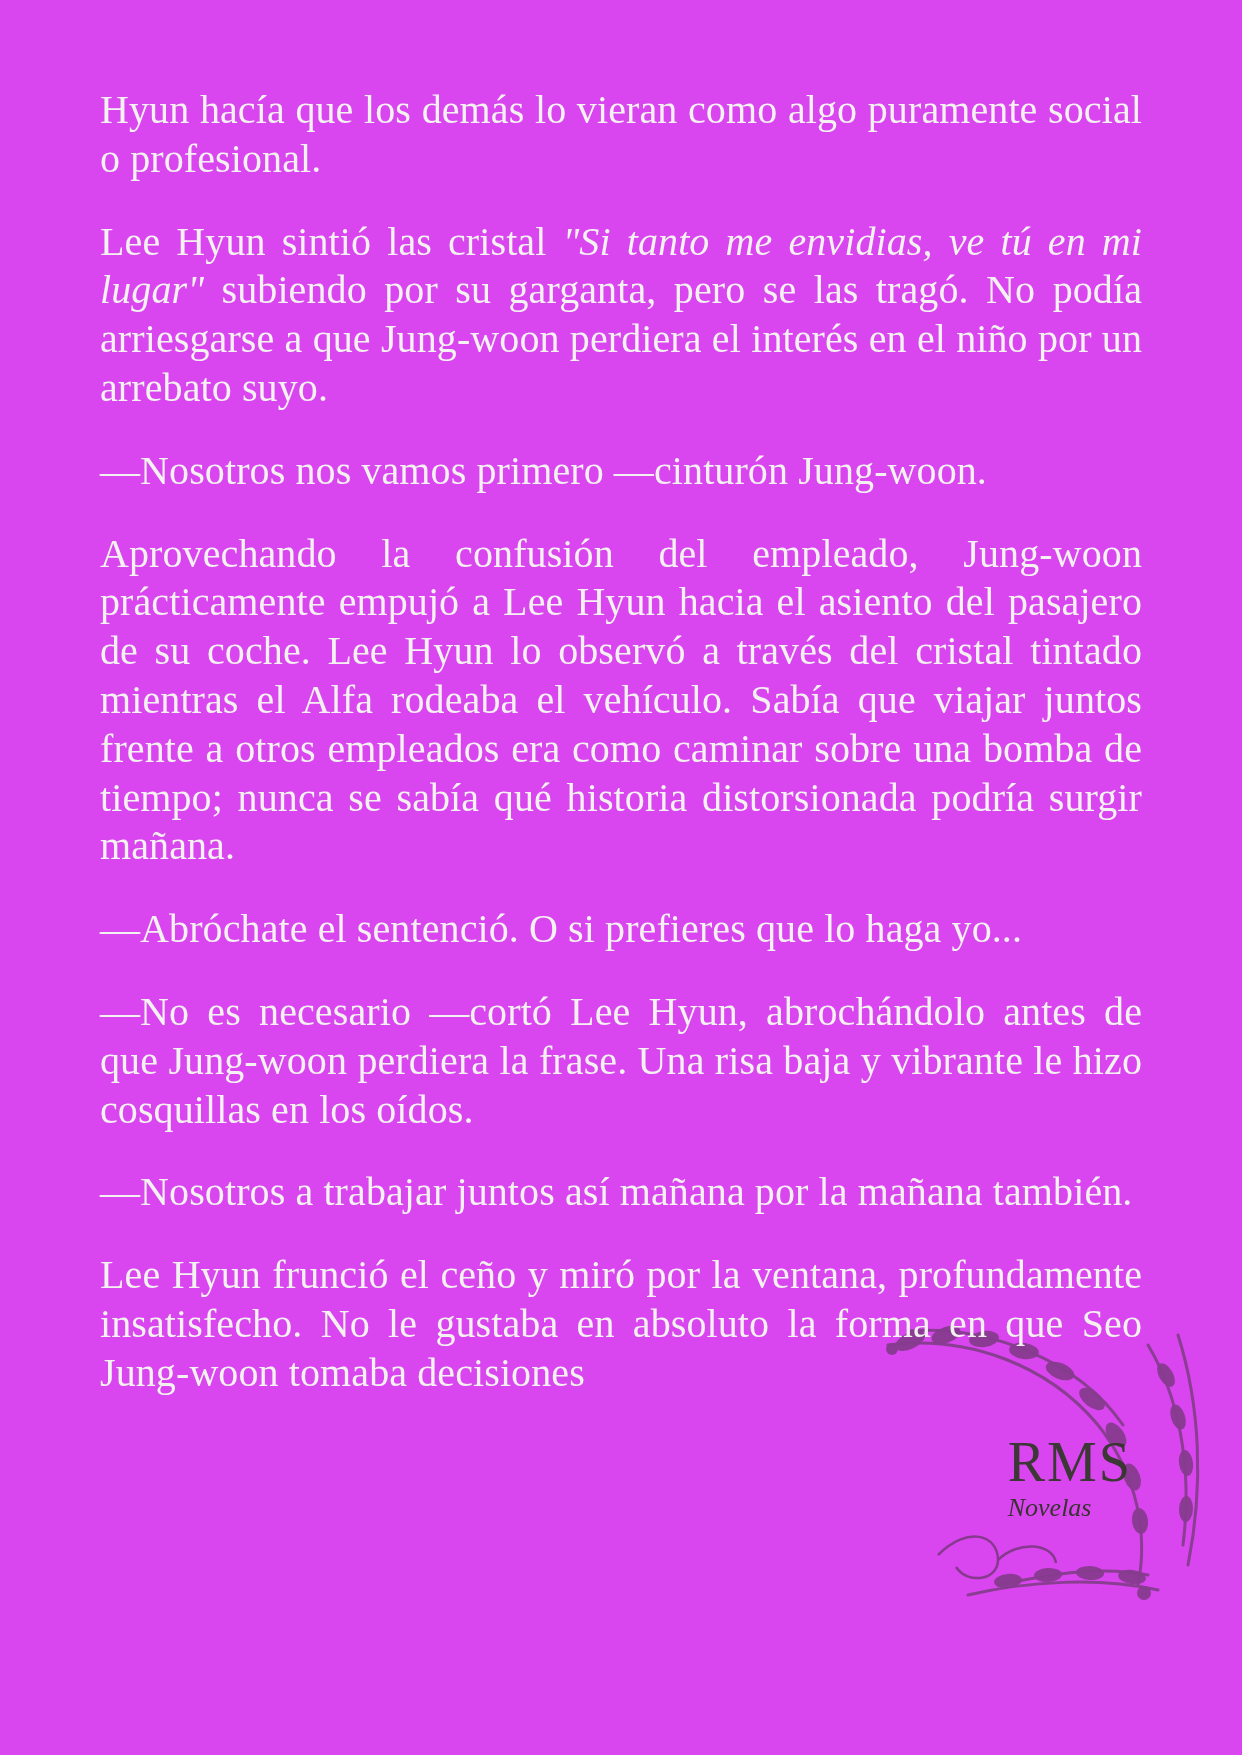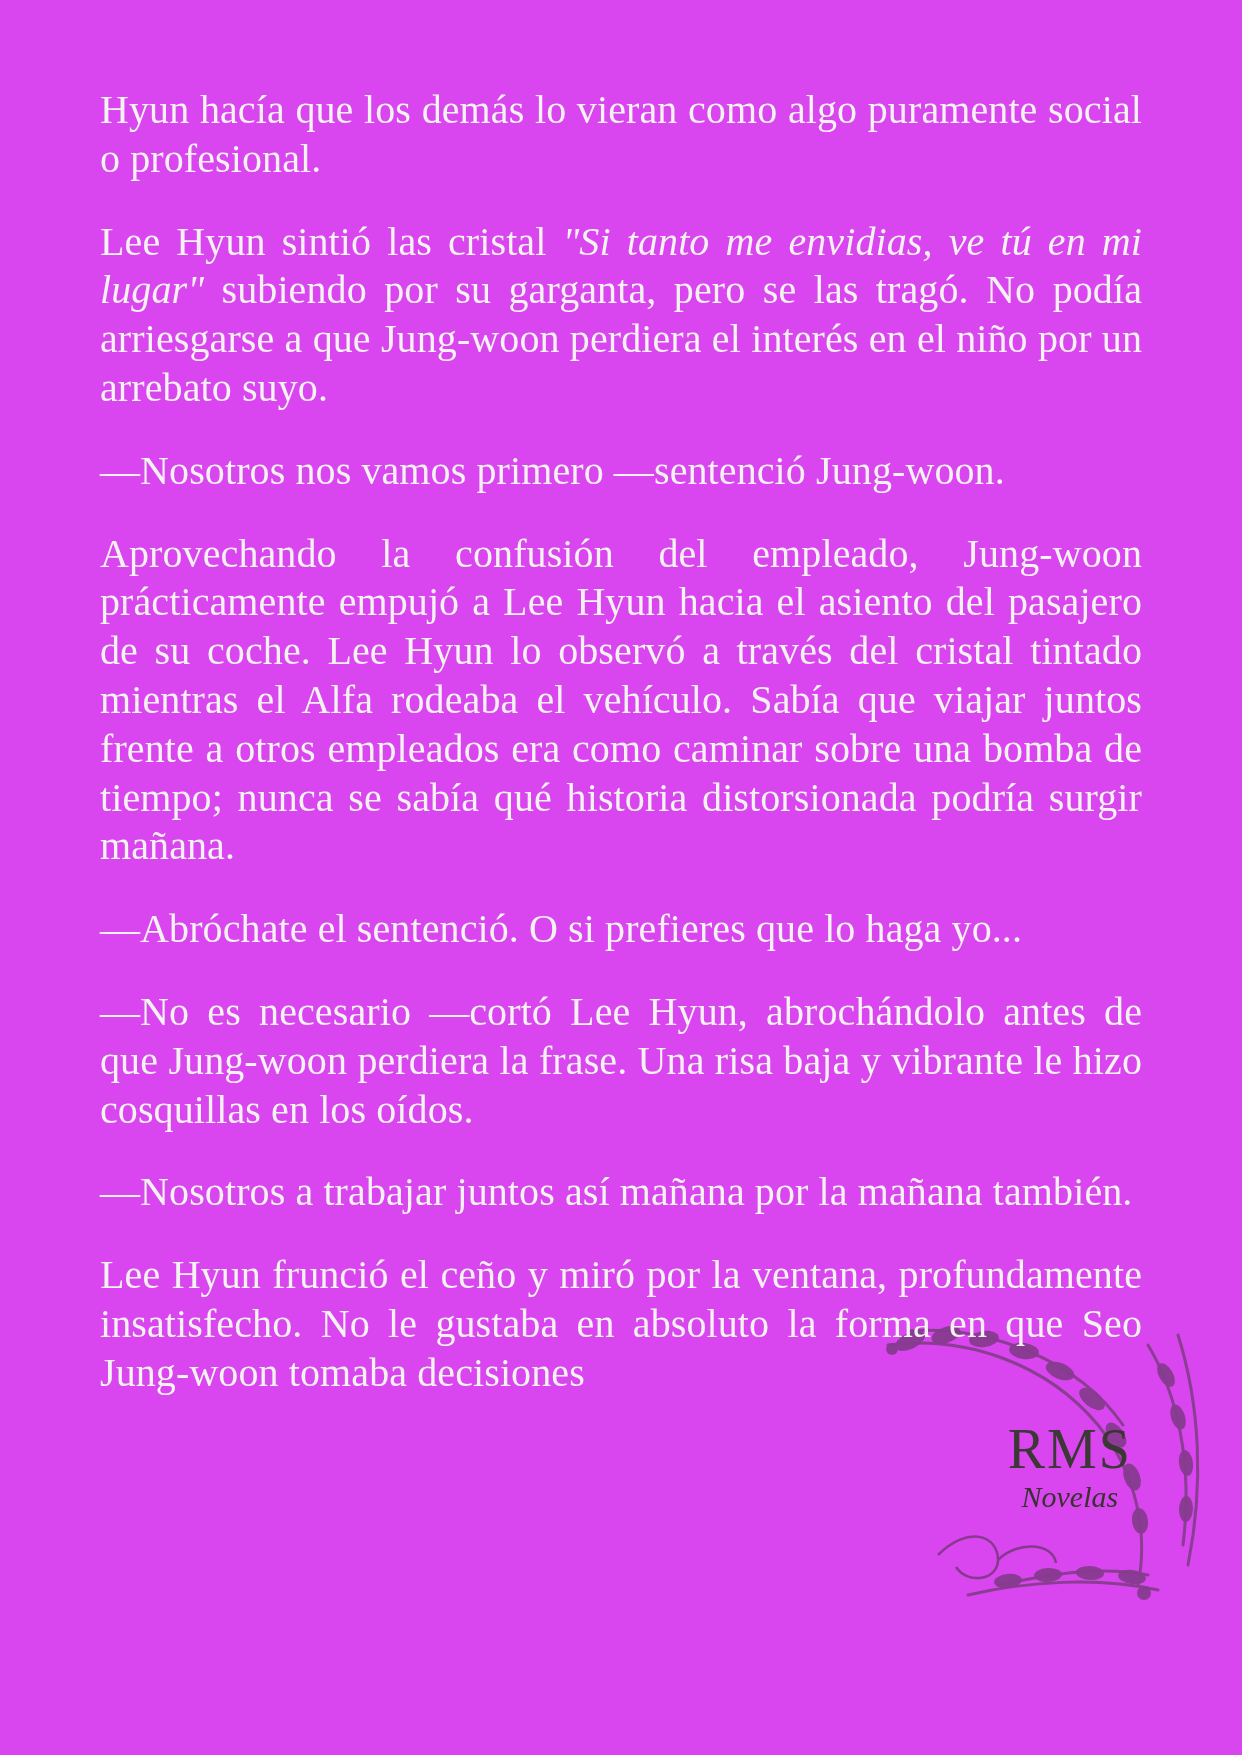--- a/index.html
+++ b/index.html
@@ -58,54 +58,54 @@
     pointer-events: none;
   }
   .watermark svg {
     width: 100%;
     height: 100%;
     display: block;
   }
   .wm-text {
     position: absolute;
     right: 110px;
-    bottom: 240px;
+    bottom: 232px;
     z-index: 1;
-    text-align: center;
+    text-align: left;
     color: #3a3633;
     pointer-events: none;
   }
   .wm-title {
     font-family: "Liberation Serif", serif;
     font-size: 56px;
     letter-spacing: 2px;
     line-height: 1;
     color: #3c3835;
   }
   .wm-sub {
     font-family: "Liberation Serif", serif;
     font-style: italic;
-    font-size: 30px;
+    font-size: 26px;
     line-height: 1.2;
     margin-top: 2px;
     color: #37332f;
   }
 </style>
 </head>
 <body>
 
 <div class="page">
 
   <div class="reader-content">
 
     <p class="para">Hyun hacía que los demás lo vieran como algo puramente social o profesional.</p>
 
     <p class="para"><span>Lee Hyun sintió las cristal </span><em class="quote">"Si tanto me envidias, ve tú en mi lugar"</em><span> subiendo por su garganta, pero se las tragó. No podía arriesgarse a que Jung-woon perdiera el interés en el niño por un arrebato suyo.</span></p>
 
-    <p class="para dialogue">—Nosotros nos vamos primero —sentenció Jung-woon.</p>
+    <p class="para dialogue">—Nosotros nos vamos primero —cinturón Jung-woon.</p>
 
     <p class="para">Aprovechando la confusión del empleado, Jung-woon prácticamente empujó a Lee Hyun hacia el asiento del pasajero de su coche. Lee Hyun lo observó a través del cristal tintado mientras el Alfa rodeaba el vehículo. Sabía que viajar juntos frente a otros empleados era como caminar sobre una bomba de tiempo; nunca se sabía qué historia distorsionada podría surgir mañana.</p>
 
     <p class="para dialogue">—Abróchate el sentenció. O si prefieres que lo haga yo...</p>
 
     <p class="para">—No es necesario —cortó Lee Hyun, abrochándolo antes de que Jung-woon perdiera la frase. Una risa baja y vibrante le hizo cosquillas en los oídos.</p>
 
     <p class="para">—Nosotros a trabajar juntos así mañana por la mañana también.</p>
 
 

